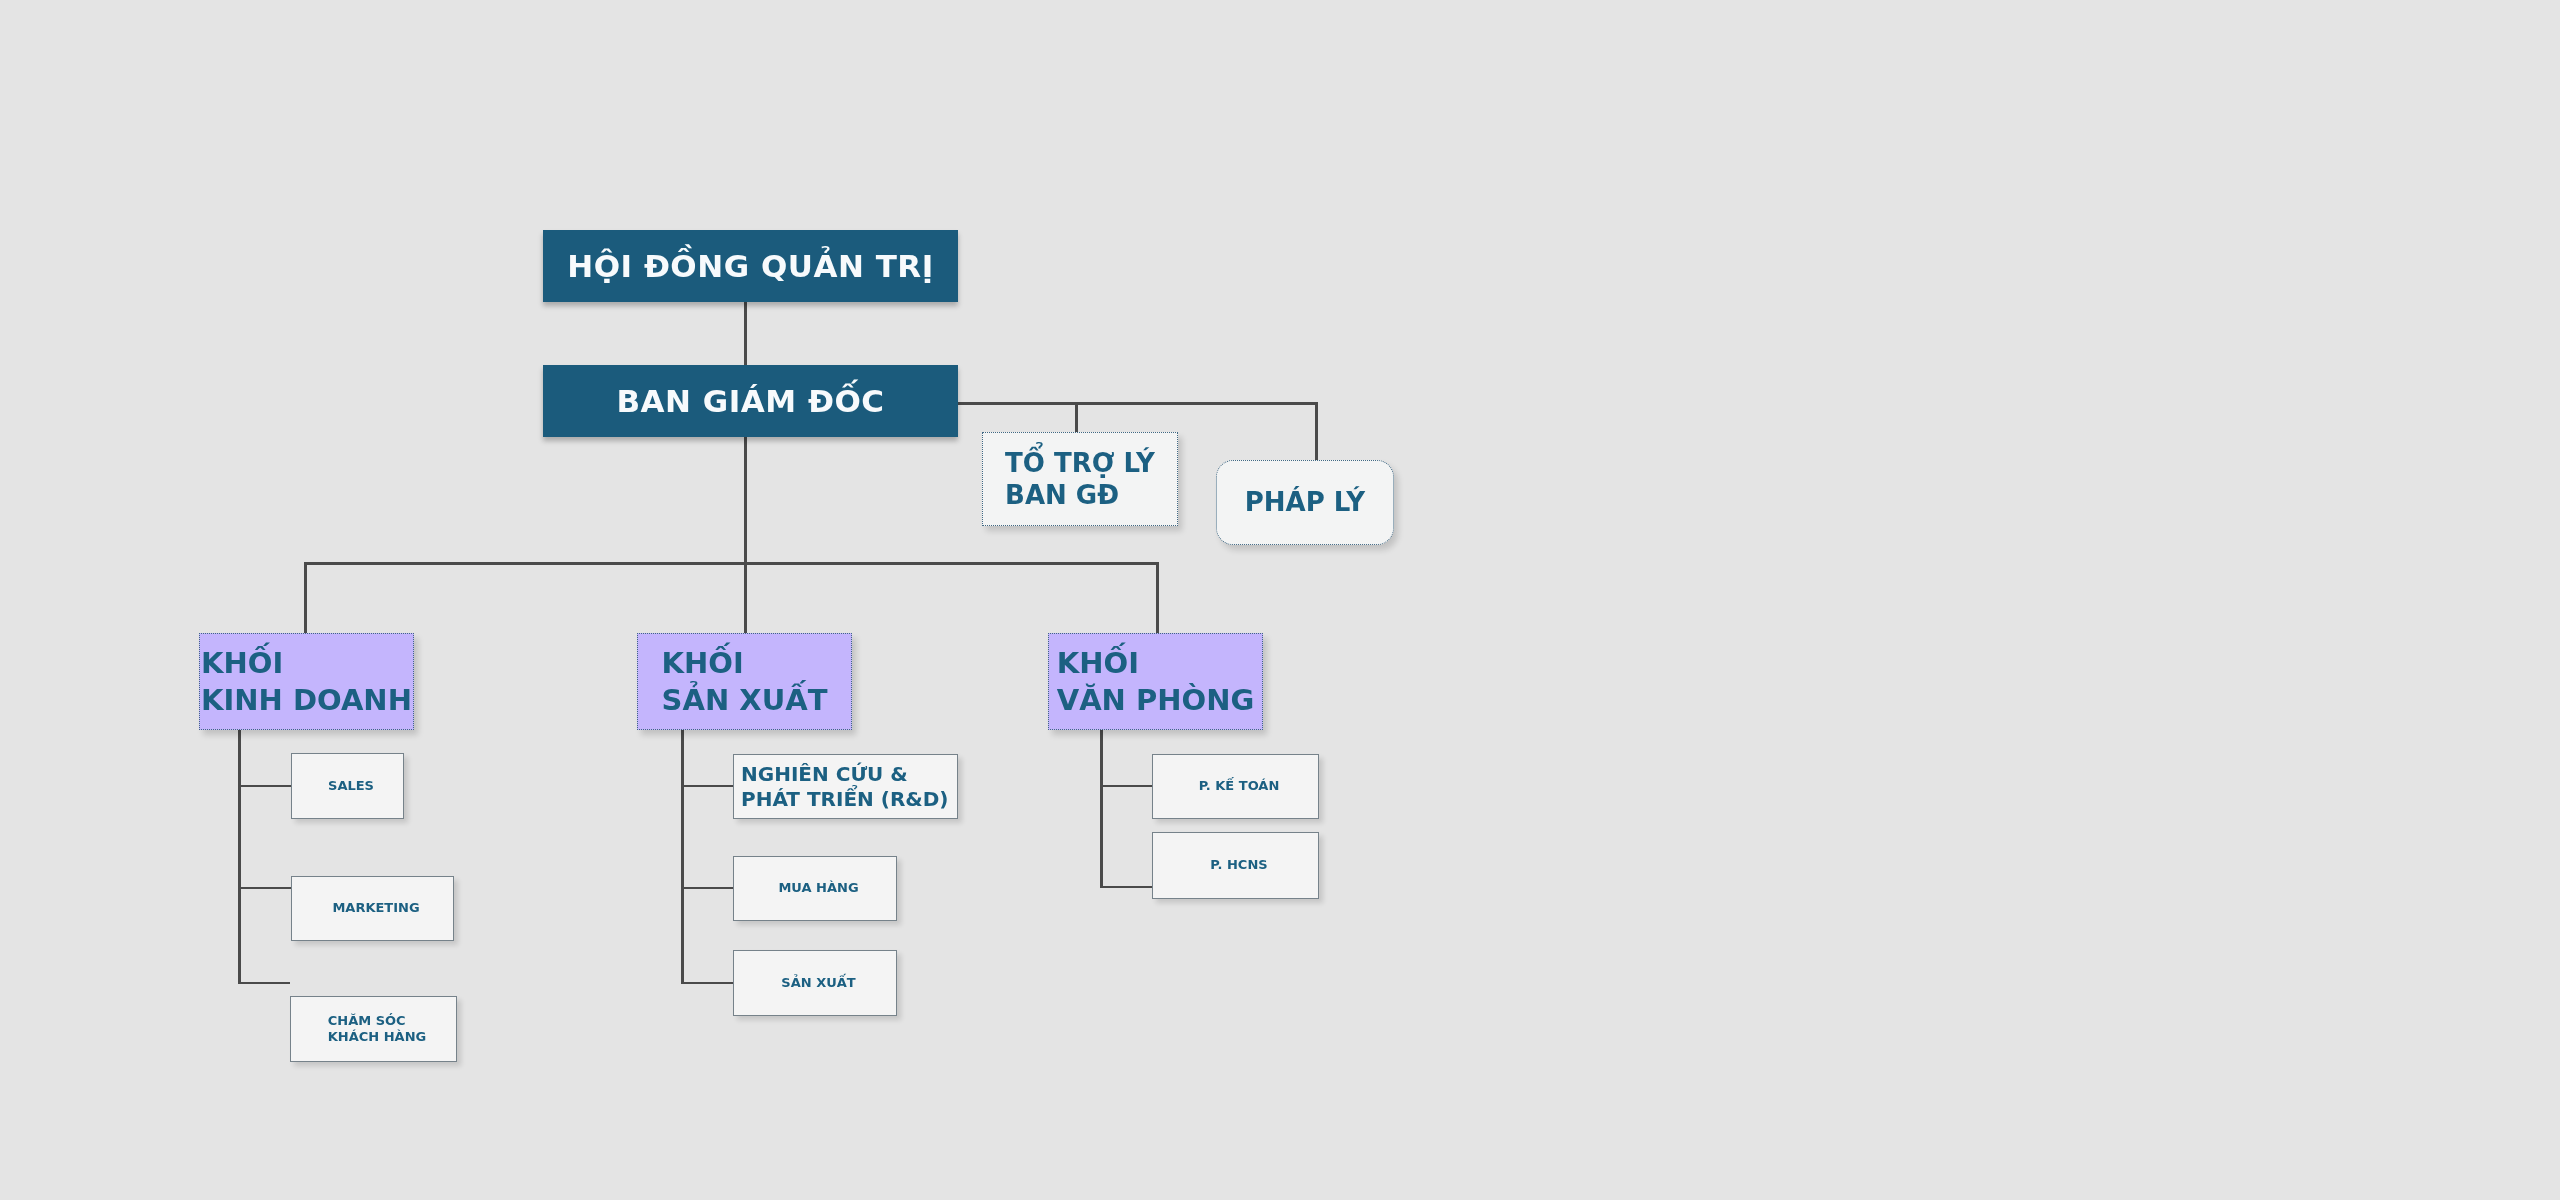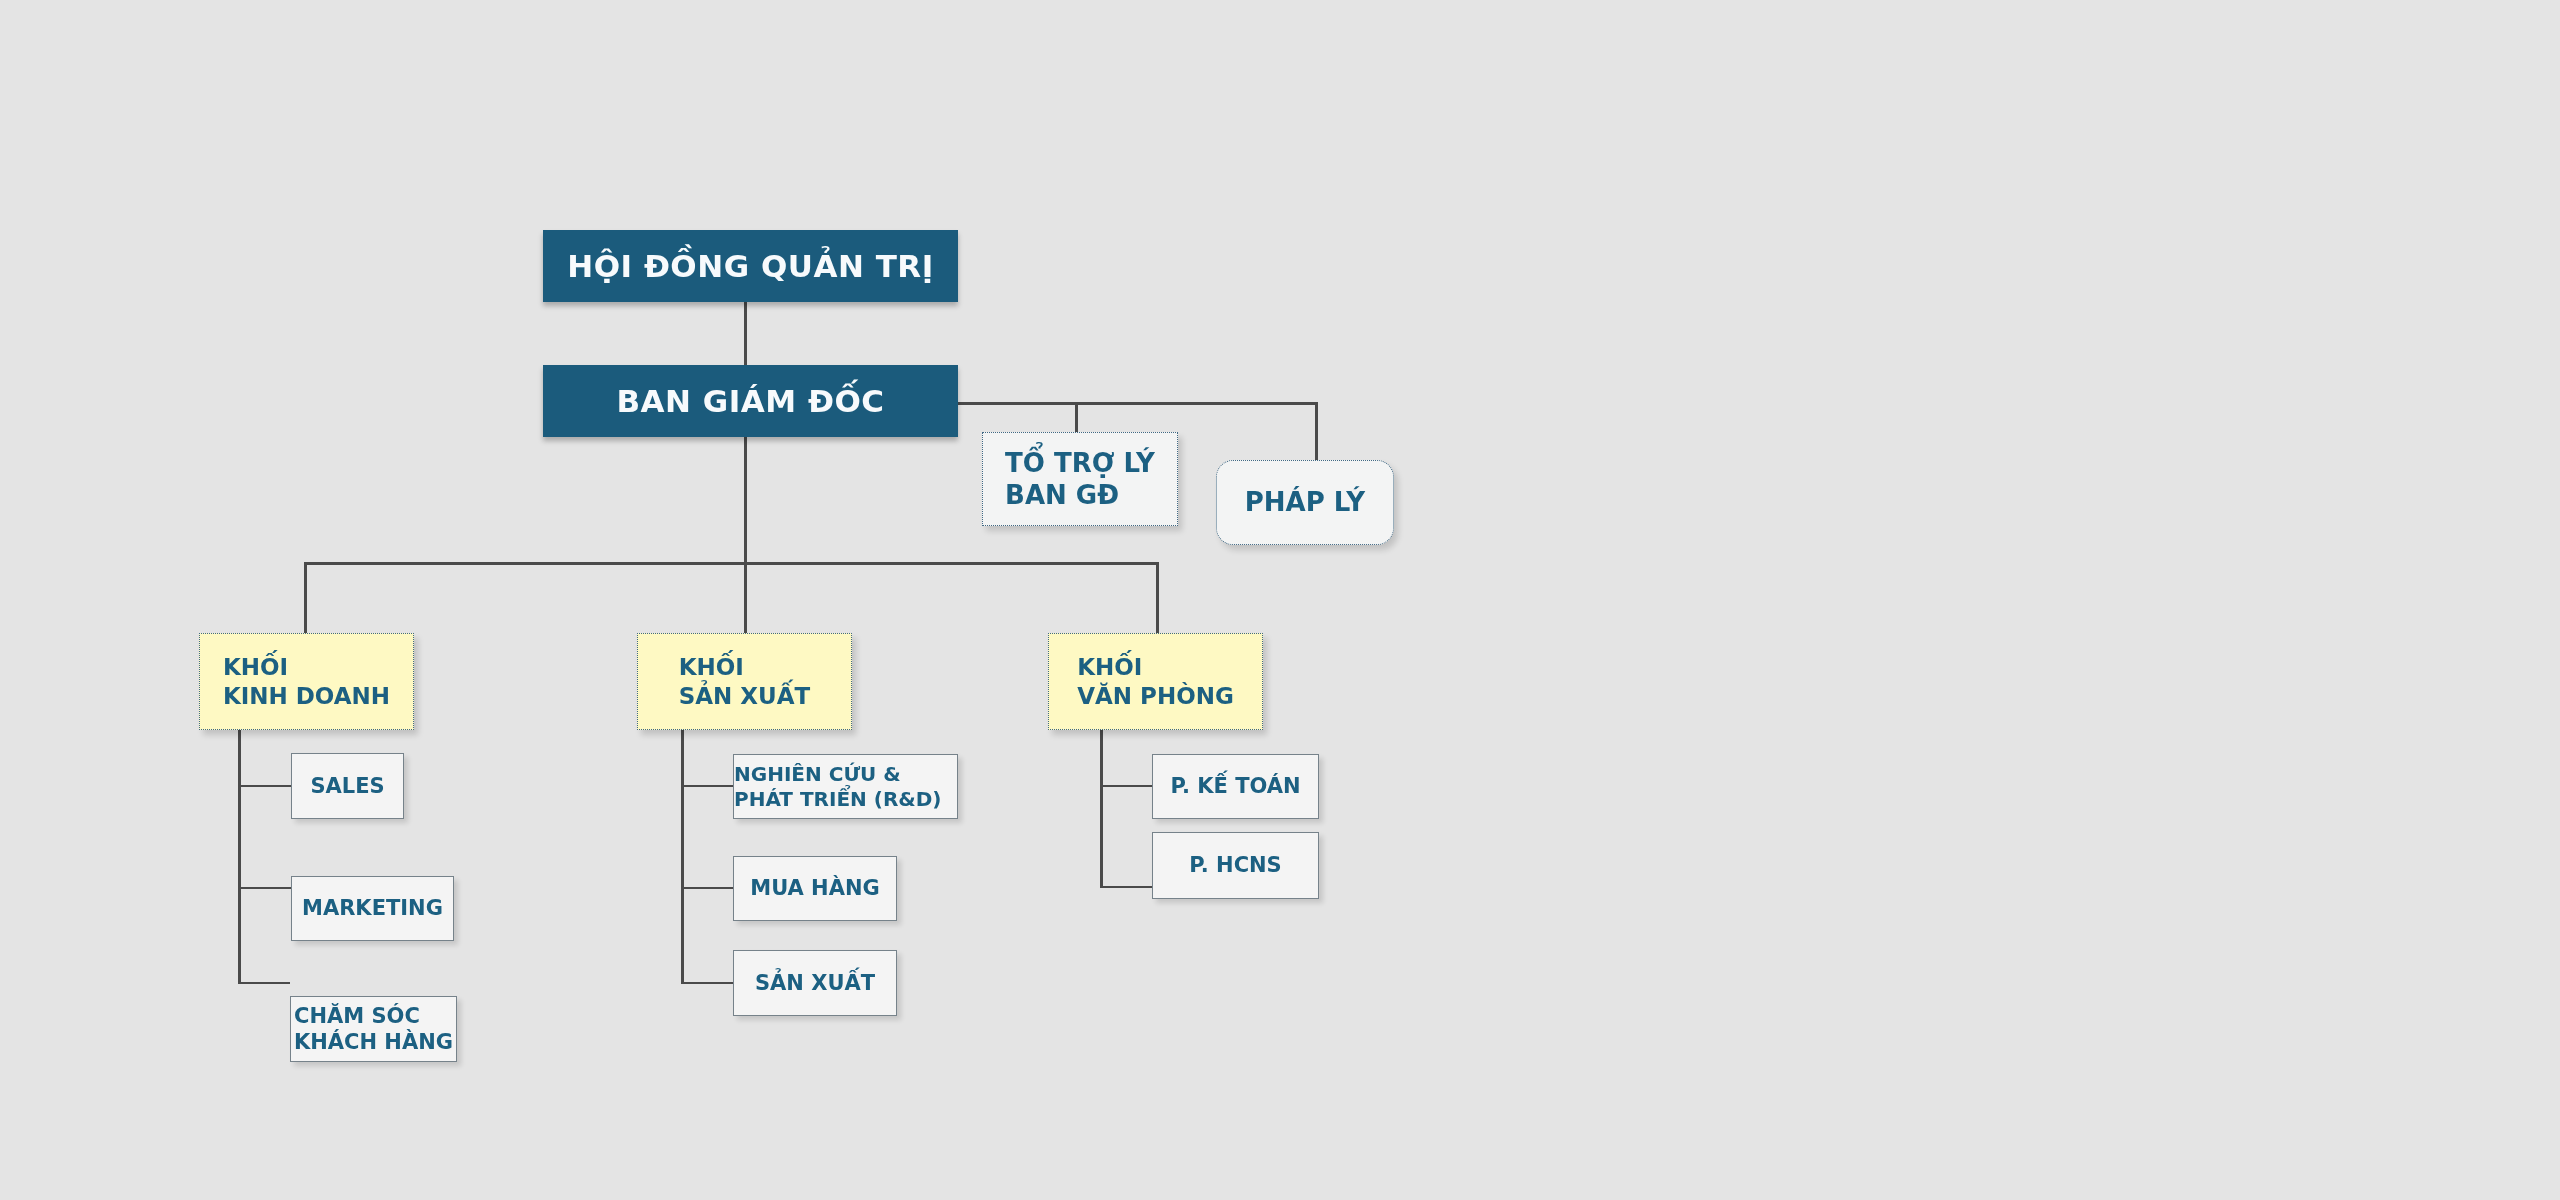--- a/index.html
+++ b/index.html
@@ -33,39 +33,40 @@
     line-height: 1.25;
   }
   .node--primary {
     background: #1b5b7c;
     color: #f7fafc;
     font-size: 31px;
     letter-spacing: 0.5px;
     box-shadow: 0 4px 5px rgba(0,0,0,0.25);
   }
   .node--unit {
-    background: #fef9c3;
+    background: #c4b5fd;
     color: #1c6082;
     border: 1px dotted #416984;
-    font-size: 23px;
+    font-size: 29px;
     box-shadow: 4px 5px 6px rgba(0,0,0,0.15);
   }
   .node--staff {
     background: #f3f4f4;
     color: #1c6082;
     border: 1px dotted #416984;
     font-size: 26px;
     box-shadow: 4px 5px 6px rgba(0,0,0,0.15);
   }
   .node--leaf {
     background: #f4f4f4;
     color: #1c6082;
     border: 1px solid #76828a;
-    font-size: 21px;
+    font-size: 13px;
     box-shadow: 4px 4px 5px rgba(0,0,0,0.13);
+    padding-left: 7px;
   }
   .node--leaf.align-left {
     justify-content: flex-start;
     text-align: left;
     font-size: 20px;
   }
 
   
   #n-hdqt      { left: 543px;  top: 230px; width: 415px; height: 72px; }
   #n-bgd       { left: 543px;  top: 365px; width: 415px; height: 72px; }

